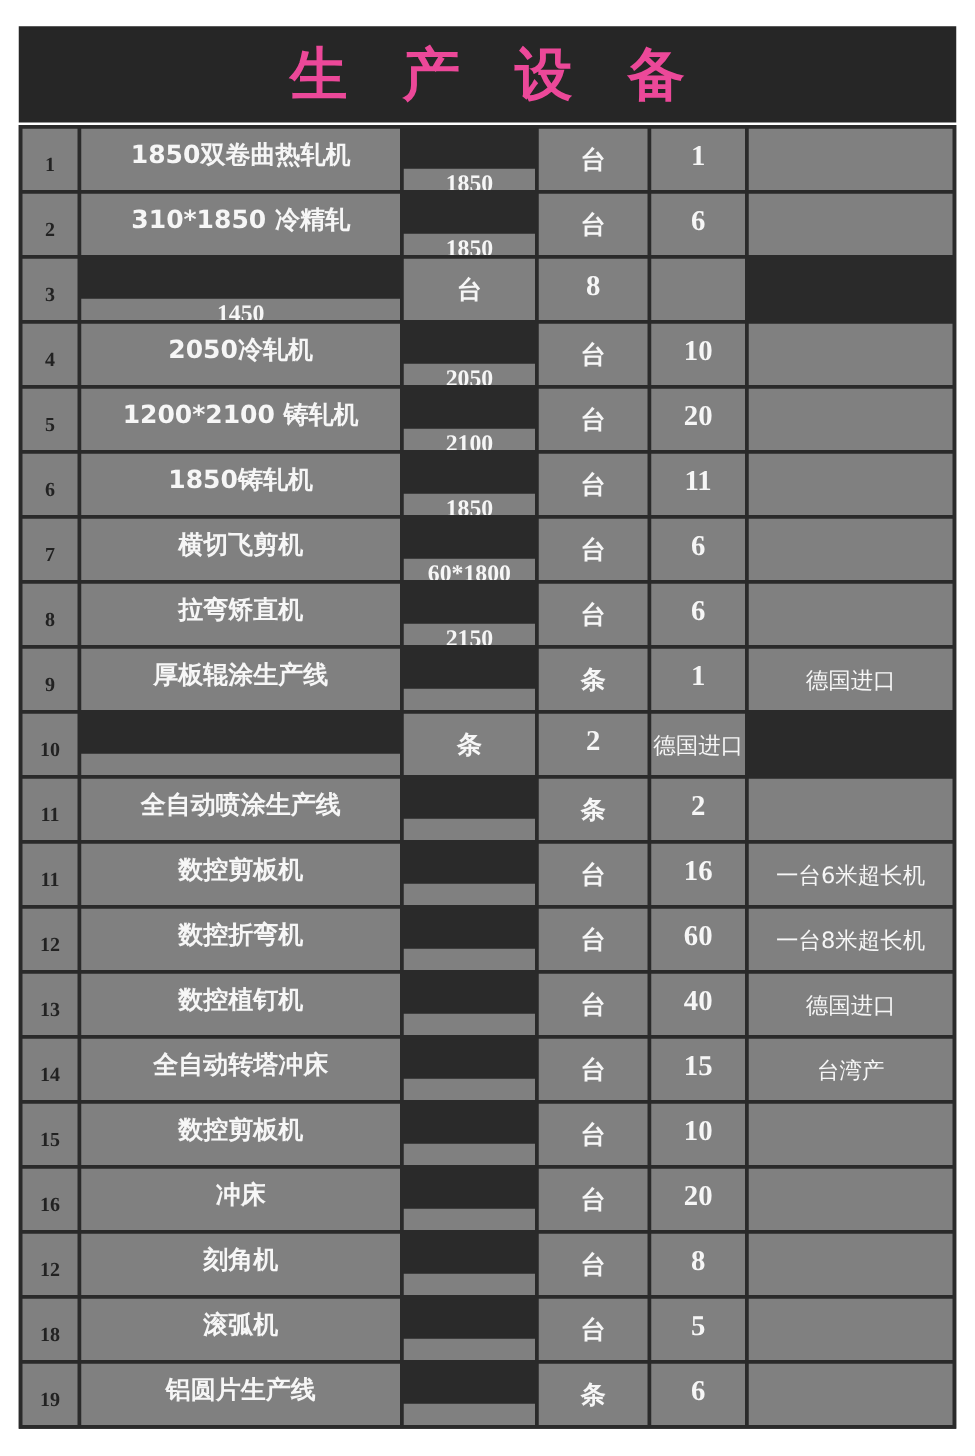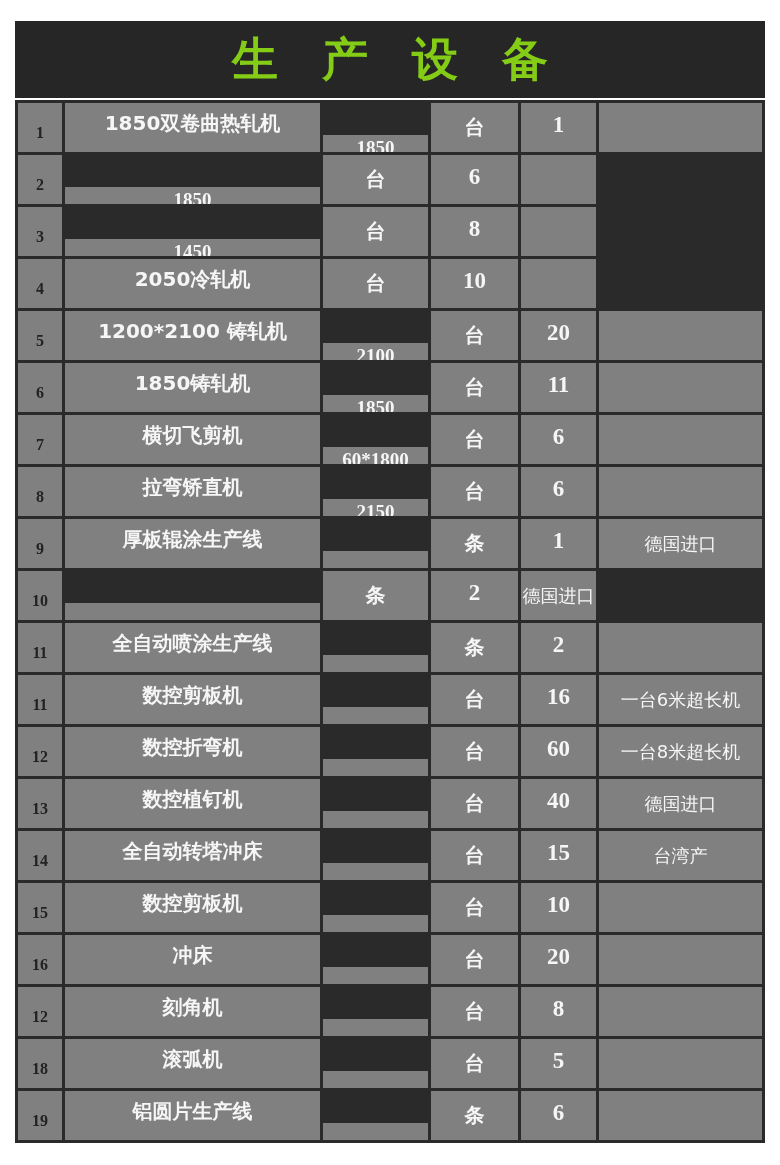--- a/index.html
+++ b/index.html
@@ -22,21 +22,21 @@
     position: absolute;
     left: 15px;
     top: 21px;
     width: 750px;
   }
 
   .title-bar {
     width: 750px;
     height: 77px;
     background: #262626;
-    color: #84cc16;
+    color: #ec4899;
     display: flex;
     align-items: center;
     justify-content: center;
     font-size: 46px;
     font-weight: bold;
     letter-spacing: 14px;
     text-indent: 14px; 
     font-family: "DejaVu Sans", sans-serif;
   }
 
@@ -121,37 +121,39 @@
     <div class="cell c-num">1</div>
     <div class="cell c-name">1850双卷曲热轧机</div>
     <div class="cell c-spec">1850</div>
     <div class="cell c-unit">台</div>
     <div class="cell c-qty">1</div>
     <div class="cell c-note"></div>
   </div>
 
   <div class="row">
     <div class="cell c-num">2</div>
+    <div class="cell c-name">310*1850 冷精轧</div>
     <div class="cell c-spec">1850</div>
     <div class="cell c-unit">台</div>
     <div class="cell c-qty">6</div>
     <div class="cell c-note"></div>
   </div>
 
   <div class="row">
     <div class="cell c-num">3</div>
     <div class="cell c-spec">1450</div>
     <div class="cell c-unit">台</div>
     <div class="cell c-qty">8</div>
     <div class="cell c-note"></div>
   </div>
 
   <div class="row">
     <div class="cell c-num">4</div>
     <div class="cell c-name">2050冷轧机</div>
+    <div class="cell c-spec">2050</div>
     <div class="cell c-unit">台</div>
     <div class="cell c-qty">10</div>
     <div class="cell c-note"></div>
   </div>
 
   <div class="row">
     <div class="cell c-num">5</div>
     <div class="cell c-name">1200*2100 铸轧机</div>
     <div class="cell c-spec">2100</div>
     <div class="cell c-unit">台</div>

